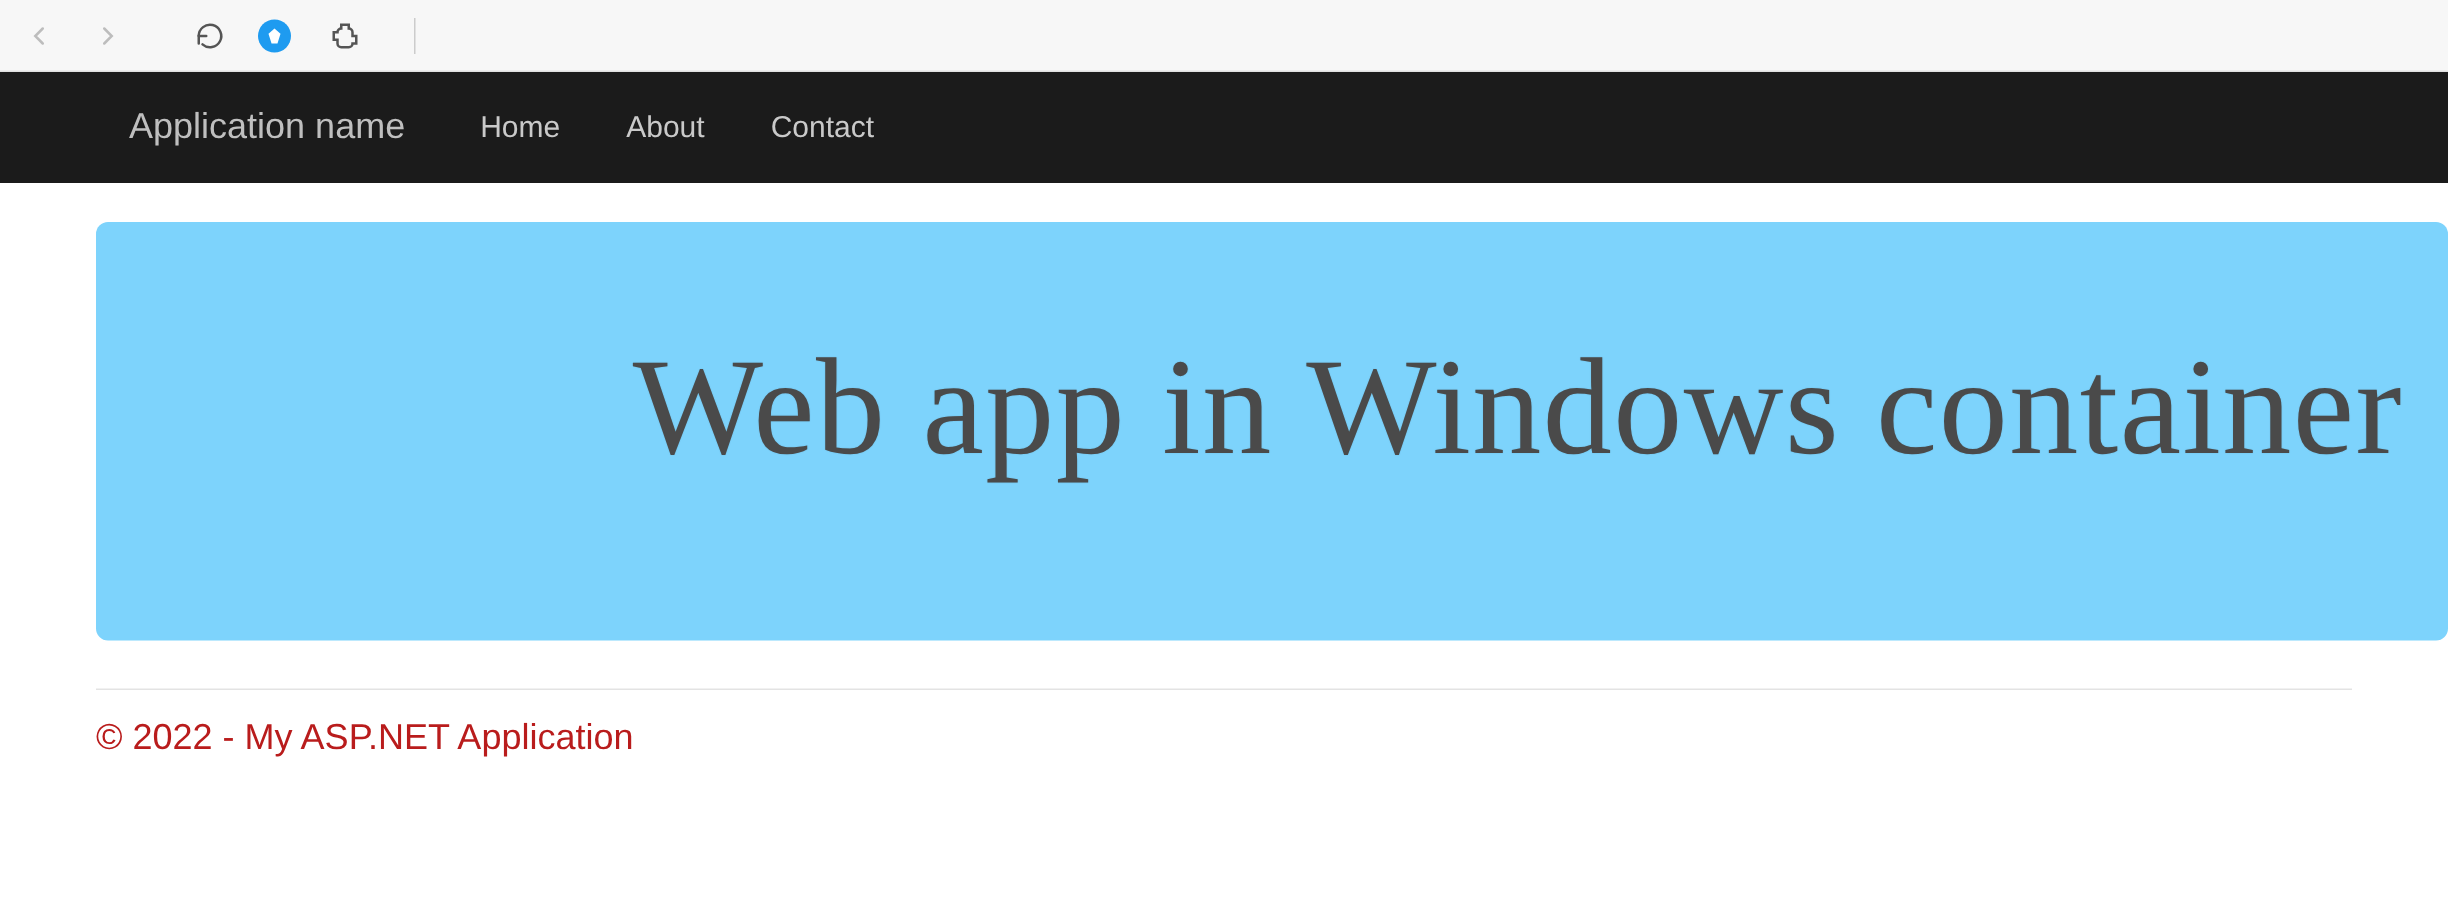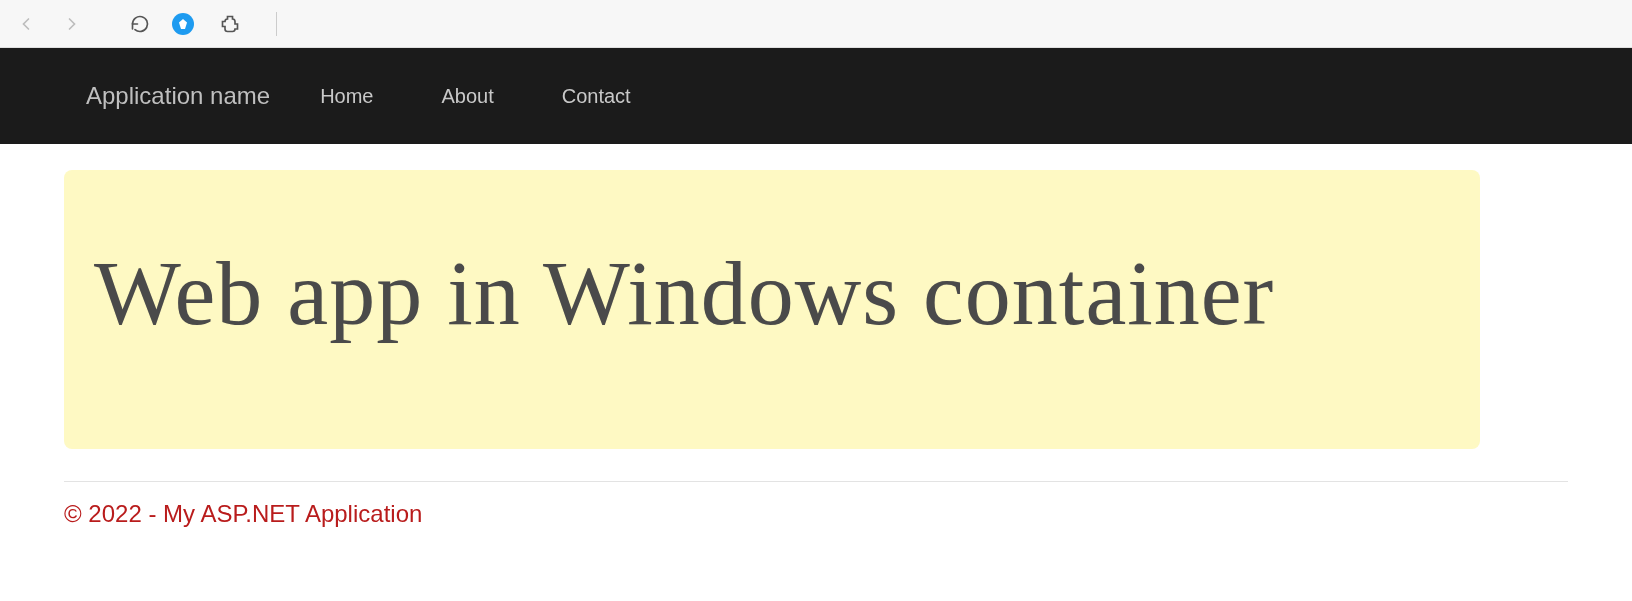--- a/index.html
+++ b/index.html
@@ -48,46 +48,46 @@
     .chrome-right { display:flex; align-items:center; gap:22px; padding-right:8px;}
     .blue-circle {
       width: 22px; height: 22px; border-radius: 50%;
       background:#1e9bf0; display:flex; align-items:center; justify-content:center;
       color:#fff;
     }
     .chrome-divider { width:1px; height:24px; background:#ccc; margin-left:10px;}
     
     .navbar {
       background: #1b1b1b;
-      height: 96px;
+      height: 74px;
       display: flex;
       align-items: center;
       padding: 0 60px 0 86px;
       gap: 40px;
     }
     .navbar-brand {
       color: #bfbfbf;
       font-size: 24px;
       font-weight: 400;
       cursor: pointer;
     }
-    .navbar-nav { display:flex; gap:68px; margin-left:10px;}
+    .navbar-nav { display:flex; gap:44px; margin-left:10px;}
     .navbar-link {
       color: #c9c9c9;
       font-size: 20px;
       cursor: pointer;
     }
     
     .jumbotron {
       margin: 26px 0 0 64px;
-      background: #fef9c3;
+      background: #7dd3fc;
       border-radius: 8px;
       padding: 75px 30px 95px 30px;
-      text-align: left;
-      width: 1416px;
+      text-align: right;
+      width: 1568px;
     }
     .hero-title {
       font-family: Georgia, "Times New Roman", serif;
       font-size: 92px;
       font-weight: 400;
       color: #4a4a4a;
       letter-spacing: 1px;
       line-height: 1.05;
       margin-bottom: 12px;
       text-shadow: 0 0 1px rgba(0,0,0,0.15);

